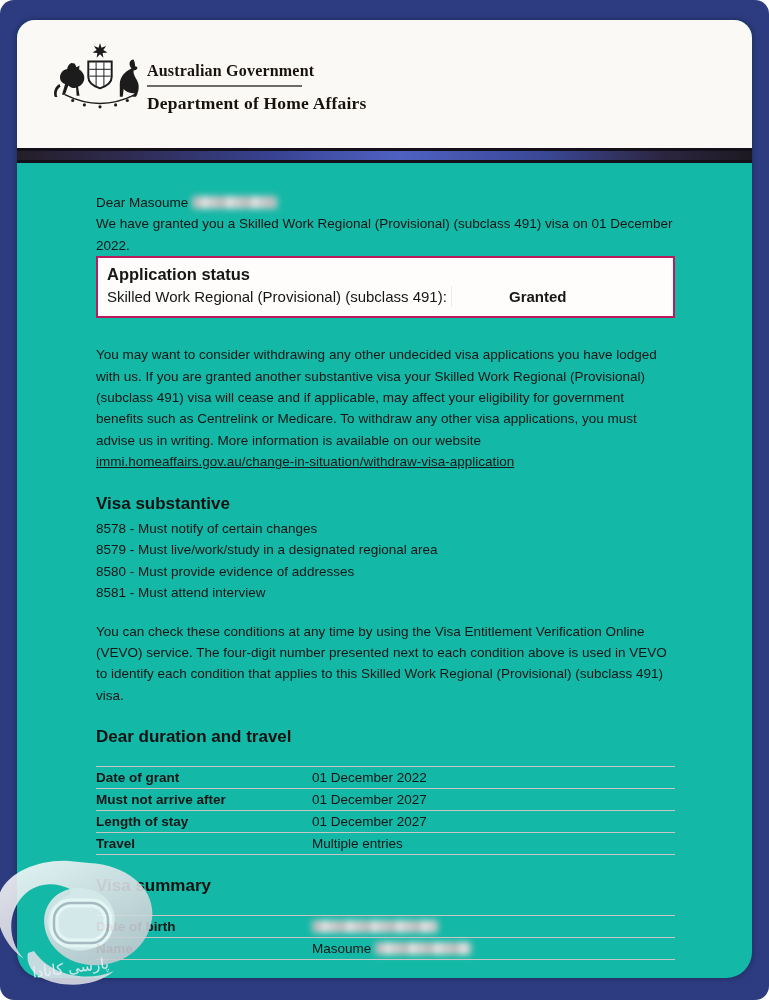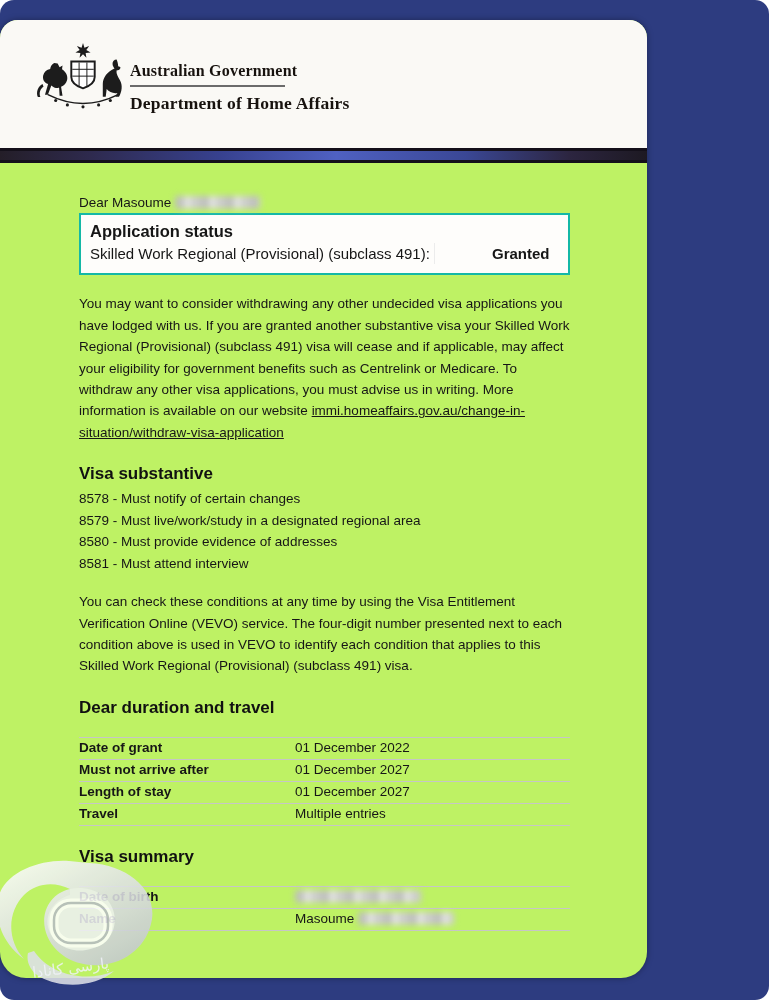--- a/index.html
+++ b/index.html
@@ -1,41 +1,41 @@
 <!DOCTYPE html>
 <html><head>
 <meta charset="utf-8">
 <style>
   html,body{margin:0;padding:0;background:#ffffff;}
   .canvas{position:relative;width:769px;height:1000px;overflow:hidden;
           font-family:"Liberation Sans",sans-serif;background:#ffffff;}
   .frame{position:absolute;inset:0;background:#2d3c80;border-radius:14px;}
-  .page{position:absolute;left:0;top:20px;width:647px;height:958px;
-        background:#bef264;border-radius:18px 18px 26px 26px;overflow:hidden;
+  .page{position:absolute;left:17px;top:20px;width:735px;height:958px;
+        background:#14b8a6;border-radius:18px 18px 26px 26px;overflow:hidden;
         box-shadow:0 0 6px rgba(0,0,0,.35);}
   
   .header{position:relative;height:128px;background:#faf9f5;}
   .coa{position:absolute;left:34px;top:22px;width:98px;height:78px;}
   .hdr-text{position:absolute;left:130px;top:42px;color:#17120e;}
   .gov{font-family:"Liberation Serif",serif;font-weight:bold;font-size:16px;letter-spacing:.2px;}
   .hdr-rule{width:155px;height:2px;background:#6b6b6b;margin:5px 0 6px;}
   .dept{font-family:"Liberation Serif",serif;font-weight:bold;font-size:17.5px;letter-spacing:.2px;}
   .bar{height:15px;box-sizing:border-box;
        border-top:3px solid #14101a;border-bottom:3px solid #14101a;
        background:linear-gradient(90deg,#241e28 0%,#2e2a4e 14%,#37418f 34%,#4f61c2 52%,#3a4795 72%,#2c2540 88%,#1d1922 100%);}
   
   .content{padding:29px 77px 0 79px;color:#161616;font-size:13.5px;line-height:21.4px;}
   .content p{margin:0;}
   .salutation{margin-bottom:11px;}
   .intro{margin-bottom:15px;}
   .redact{display:inline-block;height:13px;border-radius:2px;vertical-align:-2px;
           background:repeating-linear-gradient(90deg,#bfbfbf 0 9px,#e2e2e2 9px 16px,#cdcdcd 16px 25px);
           filter:blur(3px);}
   .w85{width:85px}.w95{width:96px}.w125{width:126px}
-  .status-box{border:2px solid #14b8a6;padding:5px 8px 9px 9px;margin-bottom:18px;background:#fefdfb;}
+  .status-box{border:2px solid #be185d;padding:5px 8px 9px 9px;margin-bottom:26px;background:#fefdfb;}
   .status-title{font-size:16.5px;font-weight:bold;line-height:22px;}
   .status-row{display:flex;font-size:15px;line-height:21px;margin-top:1px;}
   .status-label{width:344px;flex:0 0 344px;}
   .status-value{font-weight:bold;padding-left:57px;border-left:1px solid #ececec;}
   .para{margin-bottom:16px;}
   .link{text-decoration:underline;color:#161616;}
   h2{font-size:17px;line-height:20px;margin:21px 0 4px;color:#111;font-weight:bold;}
   .cond{line-height:21.5px;}
   .spacer18{height:17px;}
   table{width:100%;border-collapse:collapse;margin-top:19px;}
@@ -82,20 +82,21 @@
         <div class="dept">Department of Home Affairs</div>
       </div>
     </div>
 
     <div class="bar"></div>
 
     <div class="content">
 
       <p class="salutation"><span>Dear Masoume</span>&nbsp;<span class="redact w85"></span></p>
 
+      <p class="intro">We have granted you a Skilled Work Regional (Provisional) (subclass 491) visa on 01 December 2022.</p>
 
       <div class="status-box">
         <div class="status-title">Application status</div>
         <div class="status-row">
           <div class="status-label">Skilled Work Regional (Provisional) (subclass 491):</div>
           <div class="status-value">Granted</div>
         </div>
       </div>
 
       <p class="para"><span>You may want to consider withdrawing any other undecided visa applications you have lodged with us. If you are granted another substantive visa your Skilled Work Regional (Provisional) (subclass 491) visa will cease and if applicable, may affect your eligibility for government benefits such as Centrelink or Medicare. To withdraw any other visa applications, you must advise us in writing. More information is available on our website </span><span class="link">immi.homeaffairs.gov.au/change-in-situation/withdraw-visa-application</span></p>

